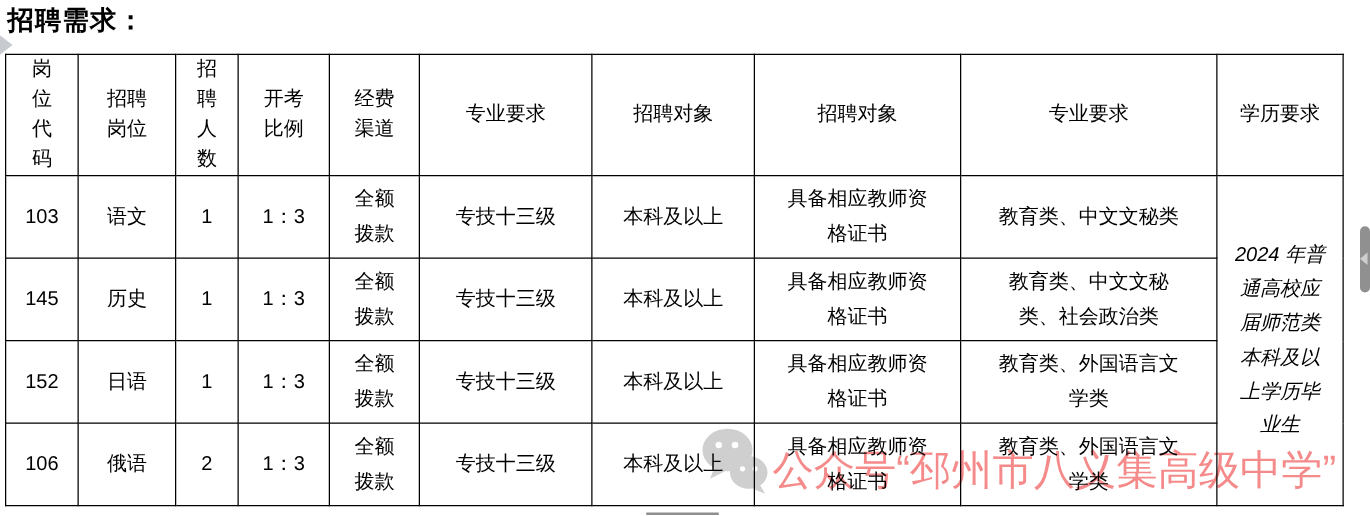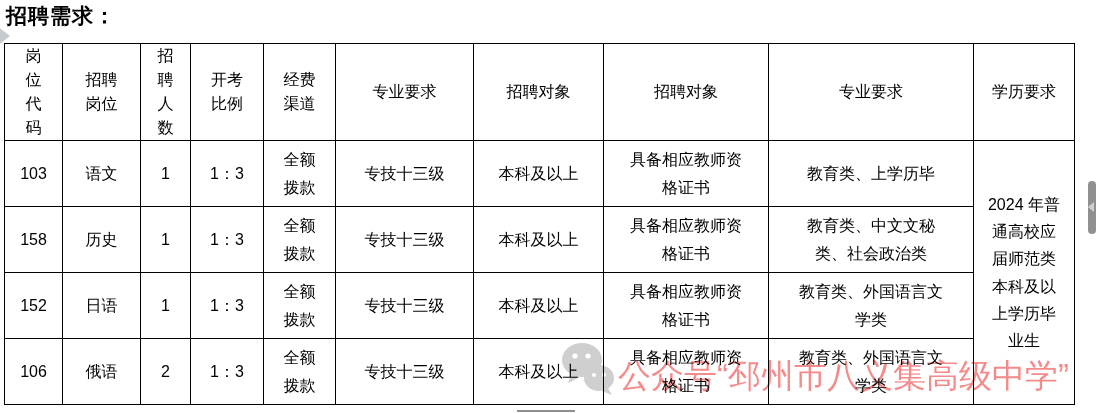--- a/index.html
+++ b/index.html
@@ -16,21 +16,21 @@
   .wm-icon{width:58px;height:56px;opacity:.55;flex:none;}
   .wm-text{font-size:33px;color:#ef4444;opacity:.62;white-space:nowrap;letter-spacing:0px;
            margin-left:2px;margin-top:14px;}
   table.grid{position:absolute;left:4px;top:43px;z-index:2;border-collapse:collapse;
              table-layout:fixed;background:transparent;}
   table.grid th,table.grid td{border:1.5px solid #000;text-align:center;vertical-align:middle;
              font-weight:normal;font-size:16px;padding:0 2px;white-space:pre-line;
              background:transparent;overflow:hidden;}
   table.grid th{line-height:1.5;}
   table.grid td{line-height:1.7;}
-  td.tall{line-height:2.45;}
+  td.tall{line-height:2.45;font-style:italic;}
   tr.hrow{height:97px;}
   tr.drow{height:66px;padding-left:42px;}
   .scroll-thumb{position:absolute;left:1088px;top:181px;width:8px;height:53px;
                 background:#909090;border-radius:4px;z-index:3;}
   .thumb-arrow{position:absolute;left:0px;top:21px;width:0;height:0;
                border-top:5px solid transparent;border-bottom:5px solid transparent;
                border-right:6px solid #cfcfcf;}
   .bottom-line{position:absolute;left:517px;top:410px;width:58px;height:2px;
                background:#8f8f8f;z-index:3;}
 </style>
@@ -95,30 +95,30 @@
         <td>103</td>
         <td>语文</td>
         <td>1</td>
         <td>1：3</td>
         <td>全额
 拨款</td>
         <td>专技十三级</td>
         <td>本科及以上</td>
         <td>具备相应教师资
 格证书</td>
-        <td>教育类、上学历毕</td>
+        <td>教育类、中文文秘类</td>
         <td rowspan="4" class="tall">2024 年普
 通高校应
 届师范类
 本科及以
 上学历毕
 业生</td>
       </tr>
       <tr class="drow">
-        <td>158</td>
+        <td>145</td>
         <td>历史</td>
         <td>1</td>
         <td>1：3</td>
         <td>全额
 拨款</td>
         <td>专技十三级</td>
         <td>本科及以上</td>
         <td>具备相应教师资
 格证书</td>
         <td>教育类、中文文秘

